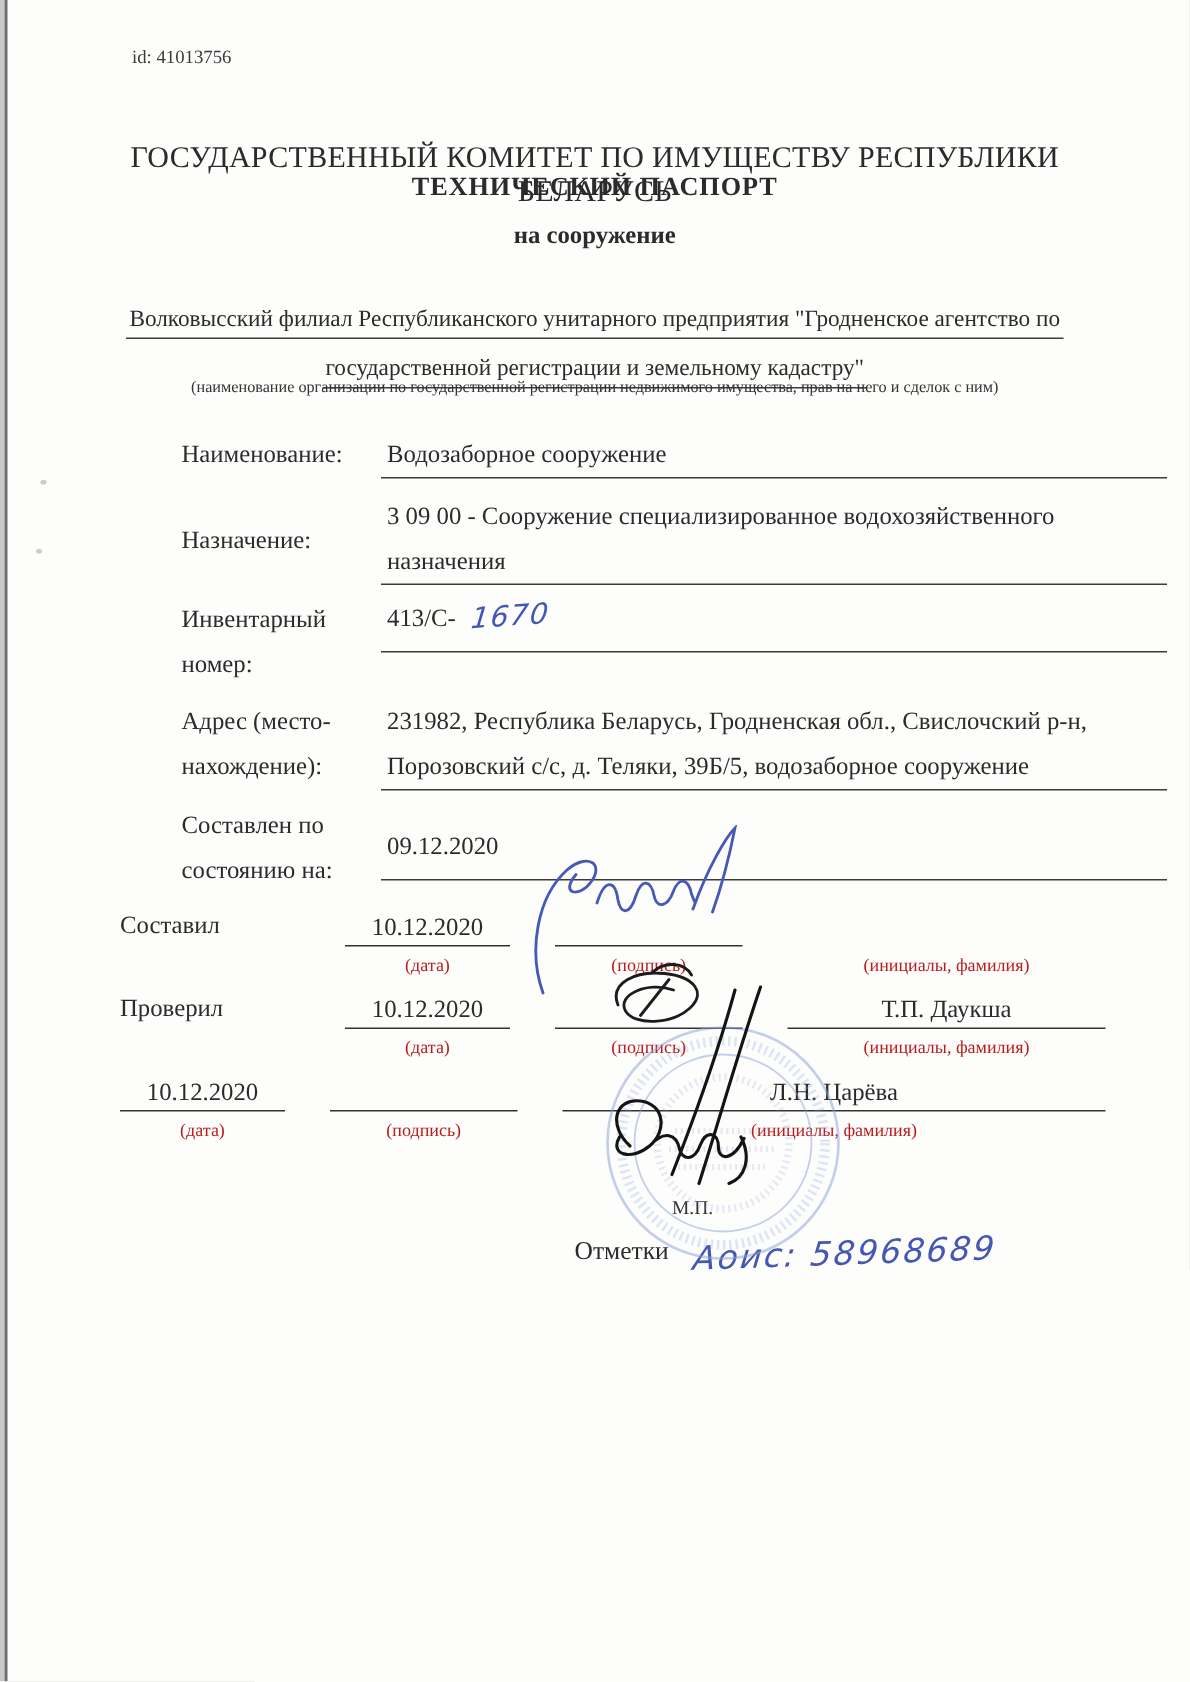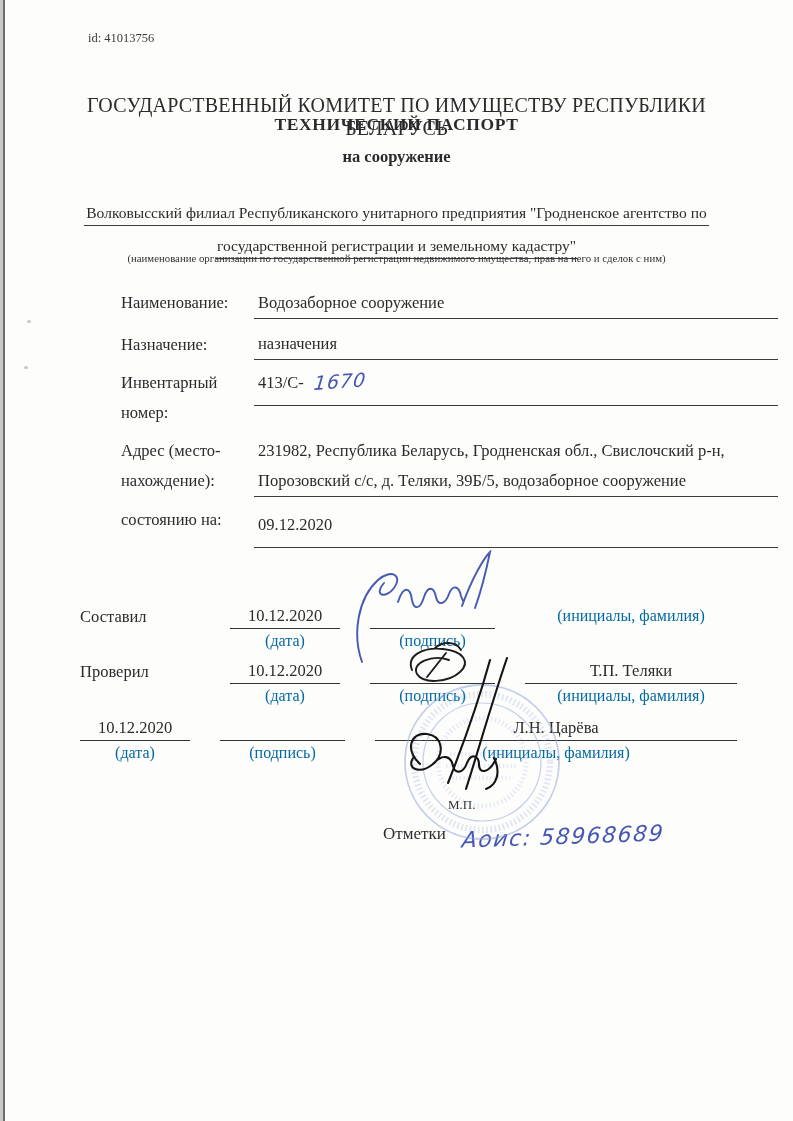--- a/index.html
+++ b/index.html
@@ -34,28 +34,28 @@
   .u-line{border-bottom:1.4px solid #3a3a3a;}
   .mb10{margin-bottom:10px;} .mb8{margin-bottom:8px;}
   .inv-val{align-self:start;padding-bottom:9px;line-height:26px;}
   .asof-val{align-self:center;padding-bottom:10px;line-height:24px;margin-top:8px;}
 
   .hw{font-family:"DejaVu Sans", sans-serif;font-style:italic;color:#4557b2;}
   .hw-inv{display:inline-block;font-size:19px;letter-spacing:1px;transform:rotate(-4deg) skewX(-10deg);margin-left:6px;}
   .hw-notes{display:inline-block;font-size:22px;letter-spacing:1.5px;transform:rotate(-2deg) skewX(-8deg);margin-left:16px;}
 
   .sig-block{position:absolute;left:80px;top:604px;width:657px;}
-  .sig-row{display:flex;align-items:flex-start;}
+  .sig-row{display:flex;align-items:flex-end;}
   .sig-role{width:150px;font-size:16.5px;line-height:26px;padding-bottom:21px;}
   .sig-col{display:flex;flex-direction:column;}
   .col-date{width:110px;}
   .col-sign{width:125px;margin-left:30px;}
   .col-name{flex:1;margin-left:30px;}
   .sig-value{height:24px;line-height:24px;text-align:center;font-size:16.5px;border-bottom:1.6px solid #333;}
-  .sig-caption{height:16px;line-height:16px;margin-top:4px;text-align:center;font-size:16px;color:#0369a1;}
+  .sig-caption{height:16px;line-height:16px;margin-top:4px;text-align:center;font-size:12px;color:#b91c1c;}
   .mt8{margin-top:8px;} .mt10{margin-top:10px;}
 
   .mp{position:absolute;left:448px;top:797px;font-size:13px;color:#333;}
   .notes-row{position:absolute;left:383px;top:824px;font-size:17px;display:flex;align-items:flex-start;}
 
   .overlay{position:absolute;left:340px;top:550px;width:310px;height:320px;pointer-events:none;}
 </style>
 </head>
 <body>
 
@@ -80,20 +80,21 @@
   <div class="fields">
 
     <div class="f-row mb10">
       <div class="f-label">Наименование:</div>
       <div class="v-line u-line">Водозаборное сооружение</div>
     </div>
 
     <div class="f-row mb8">
       <div class="f-label" style="align-self:center;">Назначение:</div>
       <div>
+        <div class="v-line">3 09 00 - Сооружение специализированное водохозяйственного</div>
         <div class="v-line u-line">назначения</div>
       </div>
     </div>
 
     <div class="f-row mb8">
       <div>
         <div class="f-label">Инвентарный</div>
         <div class="f-label">номер:</div>
       </div>
       <div class="v-line u-line inv-val">
@@ -108,20 +109,21 @@
         <div class="f-label">нахождение):</div>
       </div>
       <div>
         <div class="v-line">231982, Республика Беларусь, Гродненская обл., Свислочский р-н,</div>
         <div class="v-line u-line">Порозовский с/с, д. Теляки, 39Б/5, водозаборное сооружение</div>
       </div>
     </div>
 
     <div class="f-row">
       <div>
+        <div class="f-label">Составлен по</div>
         <div class="f-label">состоянию на:</div>
       </div>
       <div class="v-line u-line asof-val">09.12.2020</div>
     </div>
   </div>
 
   <div class="sig-block">
 
     <div class="sig-row">
       <div class="sig-role">Составил</div>
@@ -142,21 +144,21 @@
       <div class="sig-role">Проверил</div>
       <div class="sig-col col-date">
         <div class="sig-value">10.12.2020</div>
         <div class="sig-caption">(дата)</div>
       </div>
       <div class="sig-col col-sign">
         <div class="sig-value"></div>
         <div class="sig-caption">(подпись)</div>
       </div>
       <div class="sig-col col-name">
-        <div class="sig-value">Т.П. Теляки</div>
+        <div class="sig-value">Т.П. Даукша</div>
         <div class="sig-caption">(инициалы, фамилия)</div>
       </div>
     </div>
 
     <div class="sig-row mt10">
       <div class="sig-col col-date">
         <div class="sig-value">10.12.2020</div>
         <div class="sig-caption">(дата)</div>
       </div>
       <div class="sig-col col-sign">

